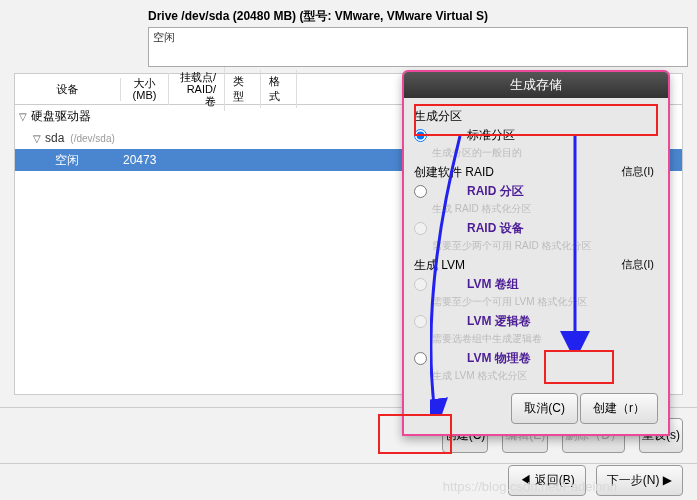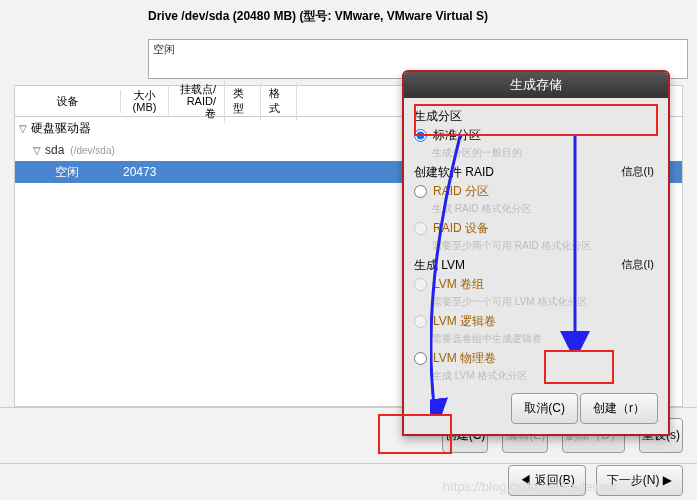--- a/index.html
+++ b/index.html
@@ -1,19 +1,19 @@
 <!DOCTYPE html>
 <html><head>
   <meta charset="utf-8">
   <style>
     * { margin: 0; padding: 0; box-sizing: border-box; font-family: "Microsoft YaHei", Arial, sans-serif; }
     body { background: #f2f2f2; width: 697px; height: 500px; position: relative; font-size: 12px; }
     
     .drive-header { margin: 8px 0 0 148px; }
-    .drive-title { font-weight: bold; font-size: 12px; margin-bottom: 14px; }
+    .drive-title { font-weight: bold; font-size: 12px; margin-bottom: 2px; }
     .drive-box { border: 1px solid #aaa; width: 540px; height: 40px; background: #fff; padding: 2px 4px; }
     .drive-label { font-size: 11px; color: #333; }
     .drive-size { font-size: 11px; }
     
     .table-wrap { margin: 6px 14px 0 14px; }
     .table-header { display: flex; background: #fff; border: 1px solid #ccc; height: 32px; align-items: center; }
     .th { padding: 4px 8px; border-right: 1px solid #ddd; font-size: 11px; }
     .th-dev { width: 106px; text-align: center; }
     .th-size { width: 48px; text-align: center; line-height: 1.1; }
     .th-mount { width: 56px; text-align: right; line-height: 1.1; }
@@ -23,29 +23,29 @@
     .table-body { background: #fff; border: 1px solid #ccc; border-top: none; height: 290px; }
     .row { display: flex; align-items: center; height: 22px; padding-left: 4px; }
     .row-expand { display: inline-block; width: 10px; font-size: 10px; color: #555; margin-right: 2px; }
     .row-lbl { font-size: 12px; }
     .row-sub { padding-left: 18px; color: #333; }
     .row-sub .devname { color: #999; margin-left: 6px; font-size: 10px; }
     .row-sel { background: #4a86cf; color: #fff; }
     .row-sel .cell-dev { width: 104px; padding-left: 36px; }
     .row-sel .cell-size { width: 50px; }
     
-    .dialog { position: absolute; left: 402px; top: 70px; width: 268px; background: #e8e8e8; border: 2px solid #b91c1c; border-radius: 6px 6px 0 0; box-shadow: 0 4px 10px rgba(0,0,0,.3); z-index: 10; }
+    .dialog { position: absolute; left: 402px; top: 70px; width: 268px; background: #e8e8e8; border: 2px solid #ec4899; border-radius: 6px 6px 0 0; box-shadow: 0 4px 10px rgba(0,0,0,.3); z-index: 10; }
     .dlg-title { background: linear-gradient(#555,#333); color: #fff; text-align: center; padding: 4px; font-size: 13px; border-radius: 4px 4px 0 0; }
     .dlg-body { padding: 6px 10px 10px 10px; }
     .dlg-sect { font-size: 12px; margin: 4px 0 2px 0; }
     .dlg-info { position: absolute; right: 14px; font-size: 11px; }
-    .radio-row { display: flex; align-items: center; margin: 2px 0; }
+    .radio-row { display: flex; align-items: center; margin: 2px 0; gap: 34px; }
     .radio-row input { margin-right: 6px; }
     .radio-lbl { font-size: 12px; }
-    .radio-lbl.disabled { color: #a16207; }
+    .radio-lbl.disabled { color: #4c1d95; font-weight: bold; }
     .radio-hint { font-size: 10px; color: #bbb; margin-left: 18px; margin-bottom: 4px; }
     .dlg-btns { display: flex; justify-content: flex-end; gap: 2px; margin-top: 10px; }
     .btn { background: linear-gradient(#fafafa,#e0e0e0); border: 1px solid #999; border-radius: 4px; padding: 6px 12px; font-size: 12px; cursor: pointer; }
     
     .bottom-bar { position: absolute; bottom: 36px; left: 0; right: 0; border-top: 1px solid #ccc; border-bottom: 1px solid #ccc; padding: 10px 14px; display: flex; justify-content: flex-end; gap: 14px; background: #f2f2f2; }
     .bottom-bar .btn { padding: 8px 2px; }
     .btn.disabled { color: #aaa; }
     
     .nav-bar { position: absolute; bottom: 4px; right: 14px; display: flex; gap: 10px; }
     .nav-bar .btn { padding: 6px 10px; }

